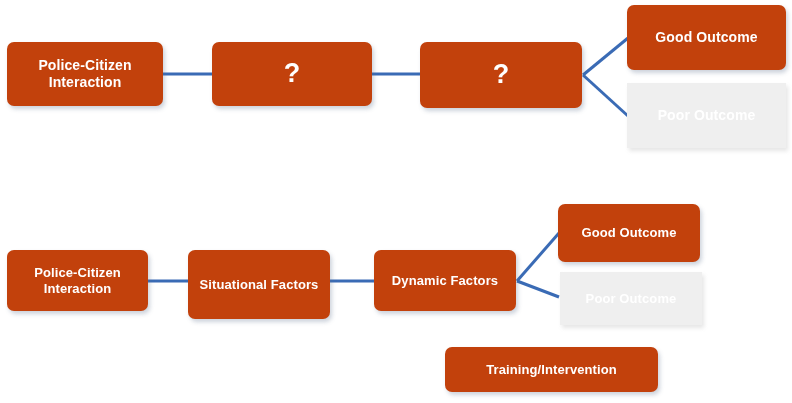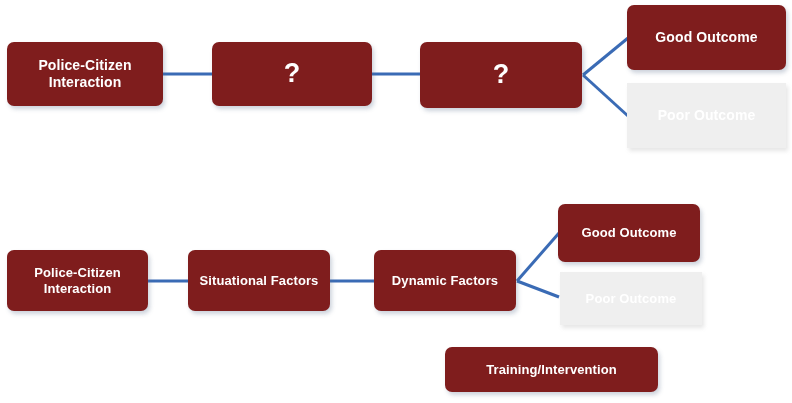--- a/index.html
+++ b/index.html
@@ -33,21 +33,21 @@
     align-items: center;
     justify-content: center;
     text-align: center;
     font-weight: bold;
     color: #ffffff;
     line-height: 1.18;
     letter-spacing: 0.1px;
     z-index: 3;
   }
   .node-blue {
-    background: #7f1d1d;
+    background: #c2410c;
     border-radius: 7px;
     box-shadow: 2px 3px 4px rgba(90,110,140,0.30);
   }
   .node-gray {
     background: #EFEFEF;
     border-radius: 0px;
     color: #FFFFFF;
     box-shadow: 2px 3px 4px rgba(140,140,140,0.22);
   }
   .node-q {
@@ -91,21 +91,21 @@
       <div class="node node-blue" style="left: 627px; top: 5px; width: 159px; height: 65px; font-size: 14px;">
         <span class="lbl">Good Outcome</span>
       </div>
       <div class="node node-gray" style="left: 627px; top: 83px; width: 159px; height: 65px; font-size: 14px;">
         <span class="lbl">Poor Outcome</span>
       </div>
       <div class="node node-blue" style="left: 7px; top: 250px; width: 141px; height: 61px; font-size: 13px;">
         <span class="lbl">Police-Citizen
 Interaction</span>
       </div>
-      <div class="node node-blue" style="left: 188px; top: 250px; width: 142px; height: 61px; font-size: 13px;">
+      <div class="node node-blue" style="left: 188px; top: 250px; width: 142px; height: 69px; font-size: 13px;">
         <span class="lbl">Situational Factors</span>
       </div>
       <div class="node node-blue" style="left: 374px; top: 250px; width: 142px; height: 61px; font-size: 13px;">
         <span class="lbl">Dynamic Factors</span>
       </div>
       <div class="node node-blue" style="left: 558px; top: 204px; width: 142px; height: 58px; font-size: 13px;">
         <span class="lbl">Good Outcome</span>
       </div>
       <div class="node node-gray" style="left: 560px; top: 272px; width: 142px; height: 53px; font-size: 13px;">
         <span class="lbl">Poor Outcome</span>

